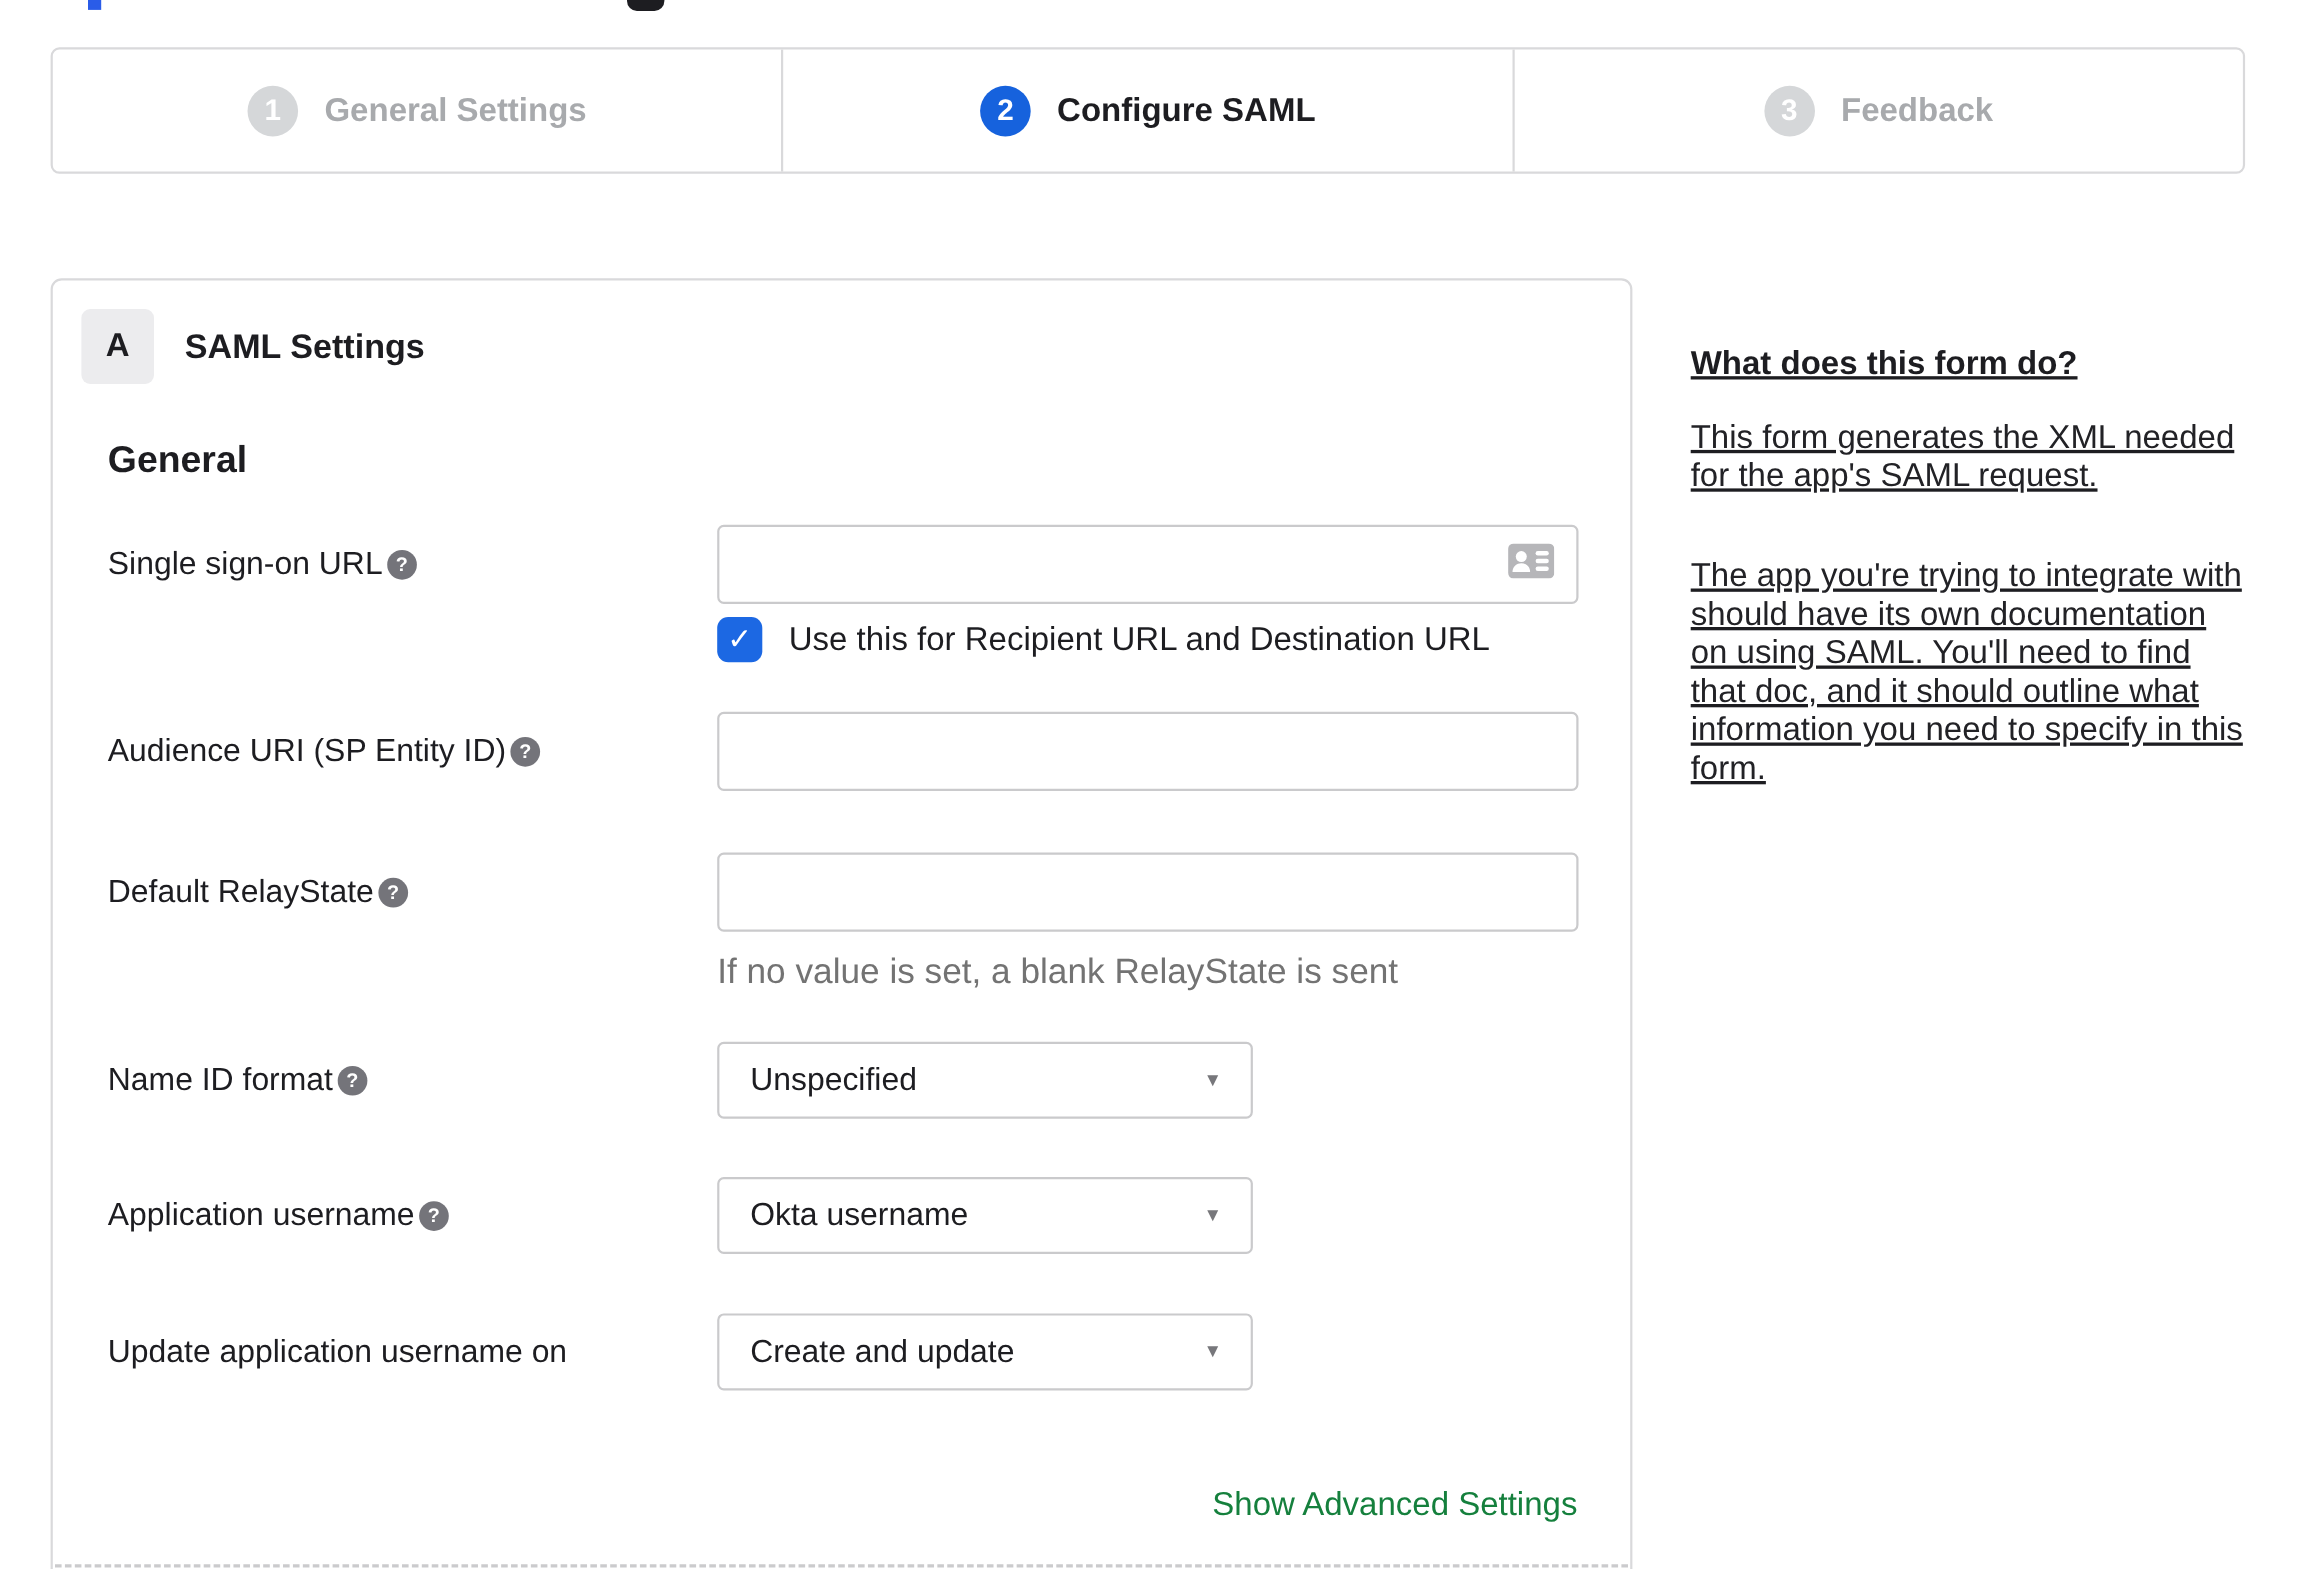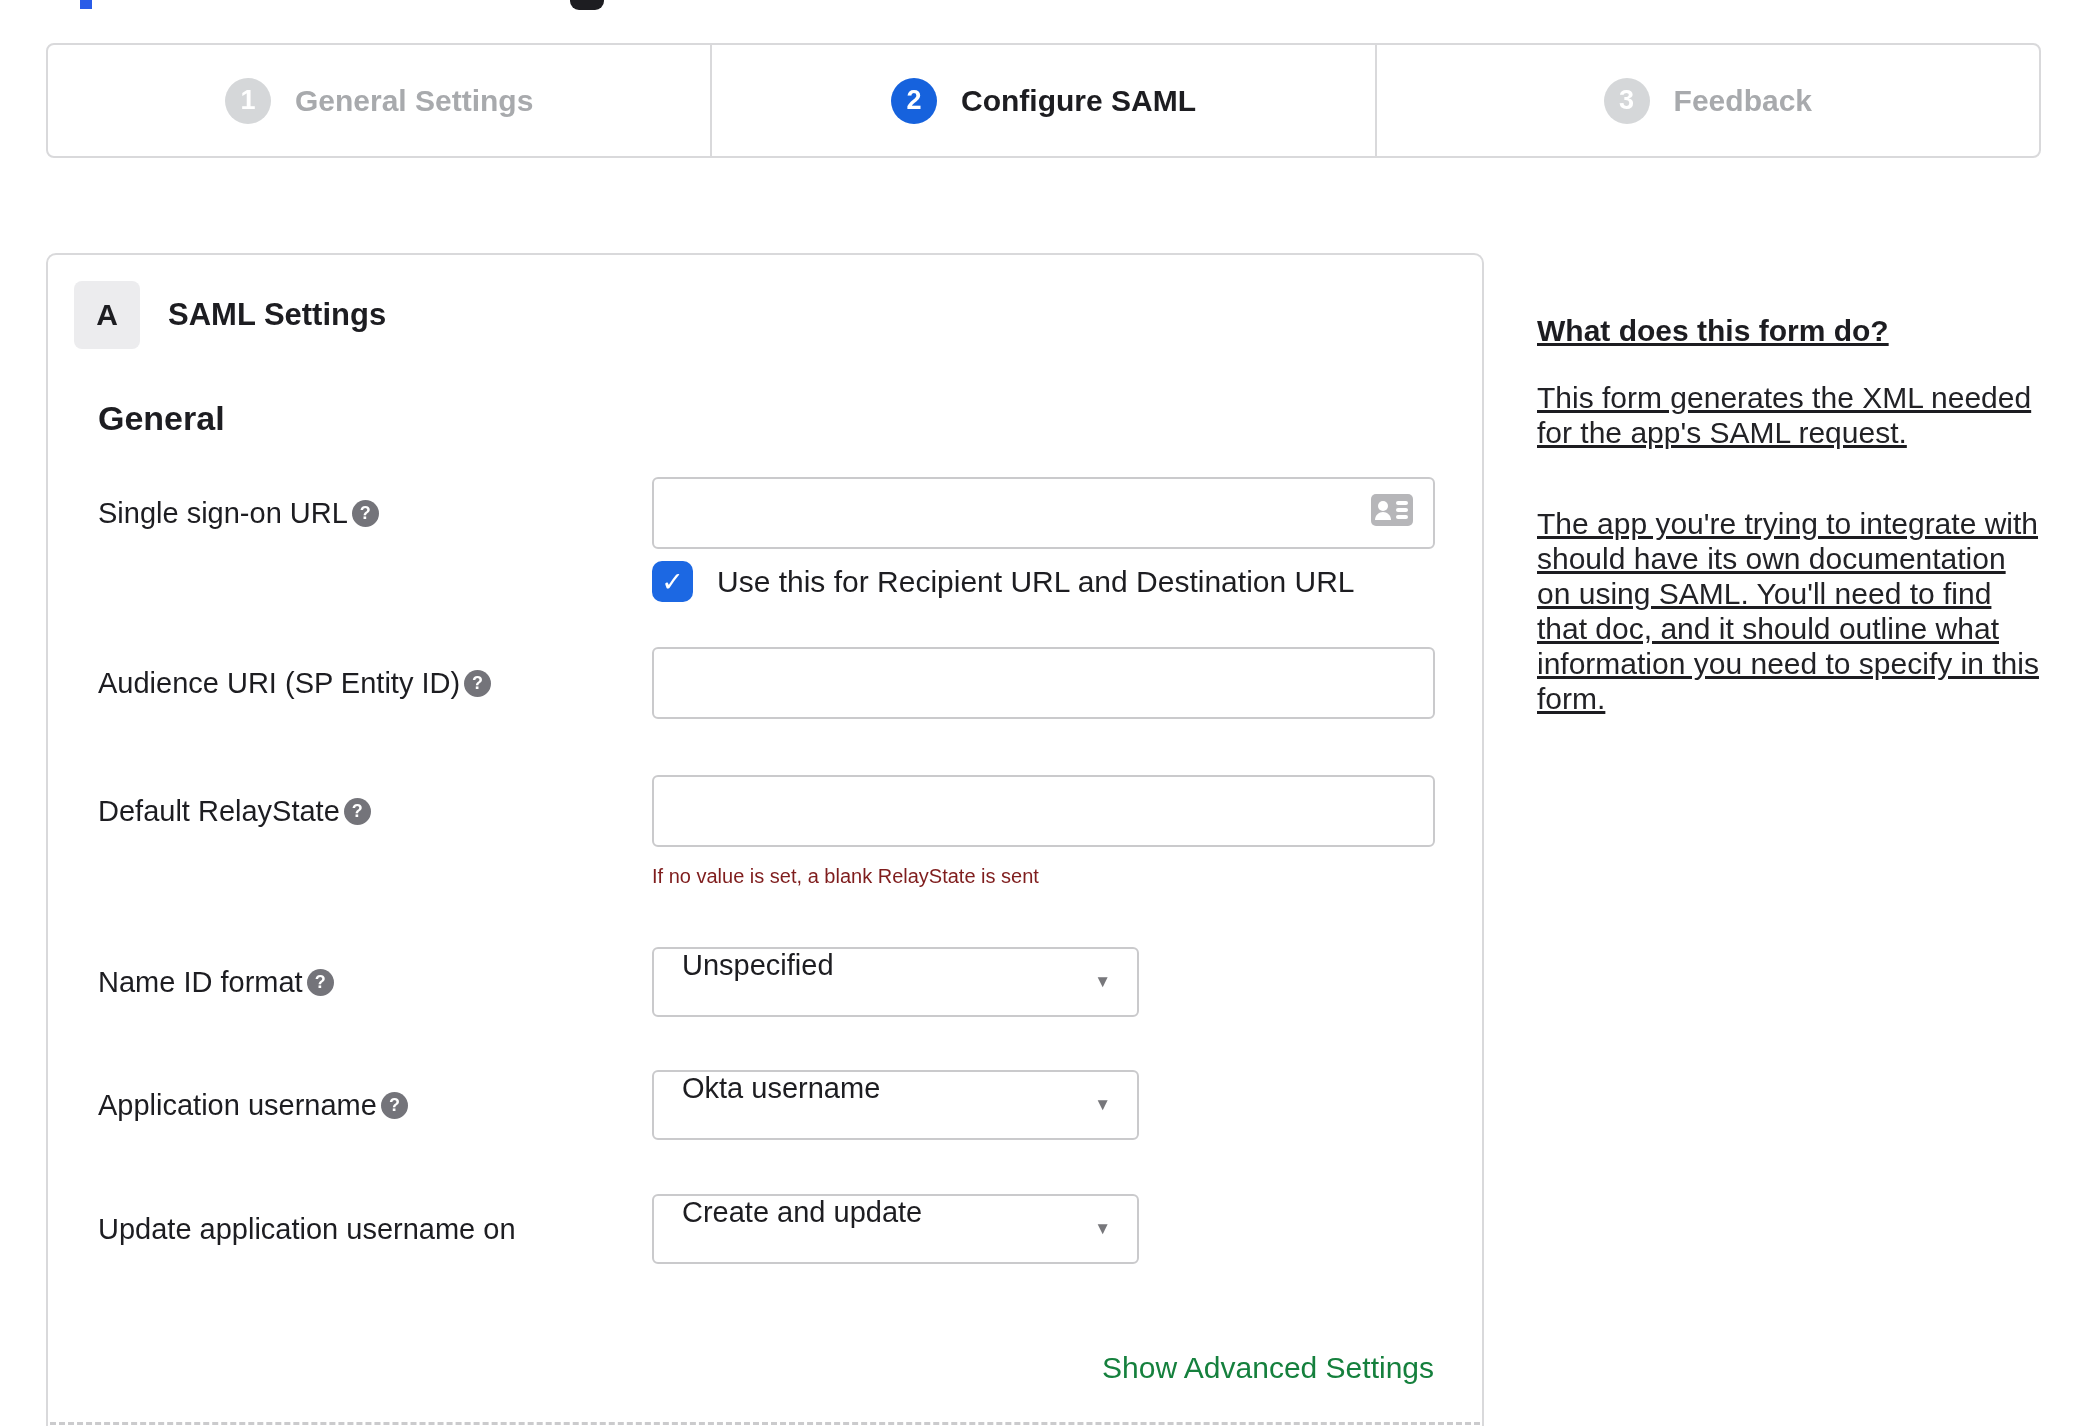--- a/index.html
+++ b/index.html
@@ -50,24 +50,24 @@
     font-family: "Liberation Sans", "DejaVu Sans", sans-serif; }
   .text-input.plain { padding-right: 24px; }
   .input-wrap { position: relative; width: 783px; }
   .card-icon { position: absolute; right: 22px; top: 17px; width: 42px; height: 32px; }
 
   .check-row { margin-top: 12px; display: flex; align-items: center; gap: 24px; }
   .checkbox { width: 41px; height: 41px; border-radius: 10px; background: #1c68e3; color: #fff;
     display: flex; align-items: center; justify-content: center; font-size: 27px; font-weight: bold; cursor: pointer; }
   .check-label { font-size: 30px; }
 
-  .hint { margin-top: 18px; font-size: 20px; color: #7f1d1d; }
+  .hint { margin-top: 18px; font-size: 32px; color: #737373; }
 
   .select { position: relative; width: 487px; height: 70px; border: 2px solid #cacacc; border-radius: 6px;
-    background: #fff; display: flex; align-items: flex-start; padding-left: 28px; font-size: 29px; cursor: pointer; }
+    background: #fff; display: flex; align-items: center; padding-left: 28px; font-size: 29px; cursor: pointer; }
   .caret { position: absolute; right: 26px; top: 50%; transform: translateY(-50%); font-size: 17px; color: #77777b; }
 
   .advanced-link { position: absolute; right: 48px; top: 1096px; font-size: 30px; color: #15803d; text-decoration: none; cursor: pointer; }
   .dashed-divider { position: absolute; left: 2px; right: 2px; top: 1167px; border-top: 3px dashed #cbcbcd; }
 
   
   .side-help { position: absolute; left: 1537px; top: 310px; width: 506px; text-decoration: underline; }
   .side-help h3 { font-size: 30px; font-weight: bold; line-height: 42px; }
   .side-help p { margin-top: 28px; font-size: 30px; line-height: 35px; color: #222226; }
   .side-section + .side-section { margin-top: 56px; }

